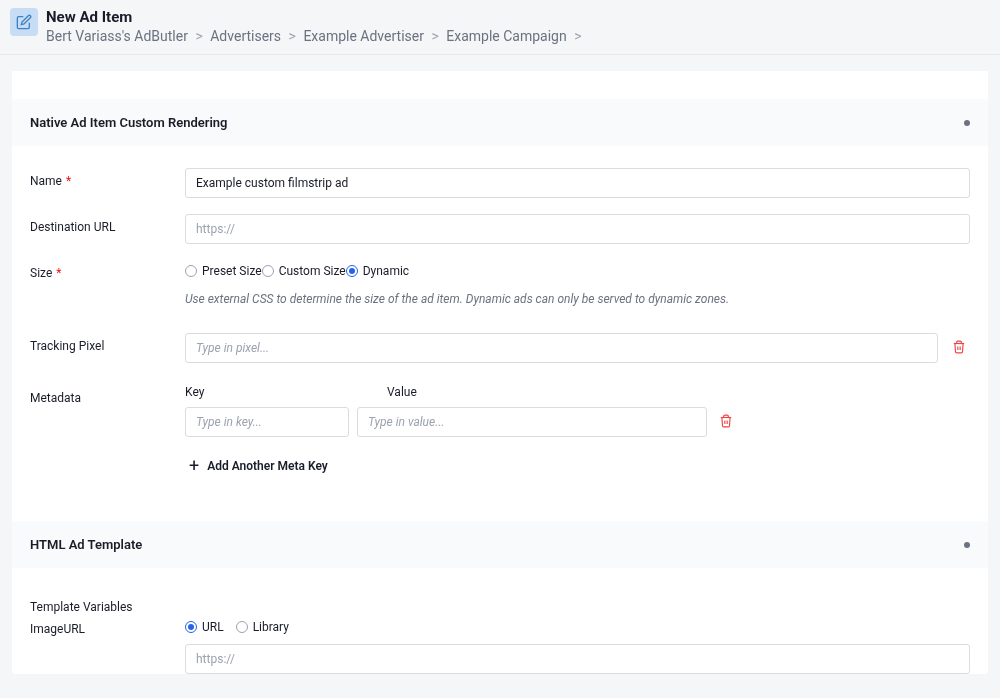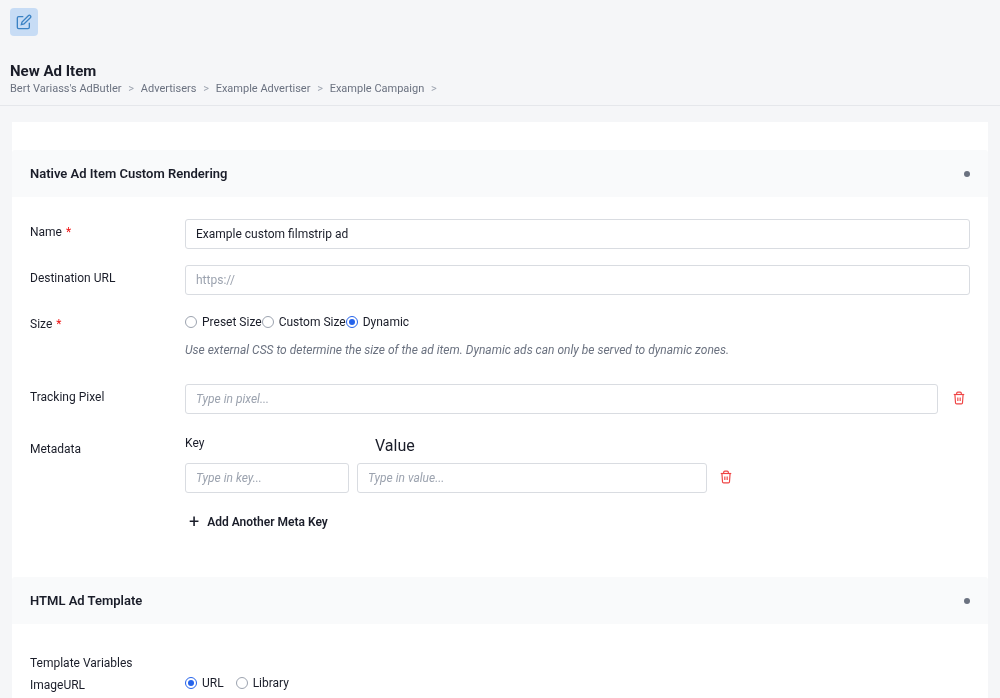--- a/index.html
+++ b/index.html
@@ -8,42 +8,41 @@
       background: #f5f6f8;
       color: #1a1d29;
       font-size: 13px;
     }
     .header {
       background: #f5f6f8;
       padding: 8px 14px 10px 10px;
       border-bottom: 1px solid #e5e7eb;
       display: flex;
       align-items: flex-start;
-      gap: 26px;
-      flex-direction: column;
+      gap: 8px;
     }
     .header-icon {
       width: 28px;
       height: 28px;
       background: #c7dcf5;
       border-radius: 4px;
       display: flex;
       align-items: center;
       justify-content: center;
       color: #3b82c4;
       flex-shrink: 0;
     }
     .header-text { flex: 1; }
     .page-title {
       font-size: 15px;
       font-weight: 700;
       color: #1a1d29;
     }
     .breadcrumb {
-      font-size: 11px;
+      font-size: 14px;
       color: #6b7280;
       margin-top: 2px;
     }
     .breadcrumb span { color: #6b7280; }
     .breadcrumb .sep { margin: 0 4px; color: #9ca3af; }
     .container {
       margin: 16px 12px;
     }
     .card {
       background: #fff;
@@ -143,21 +142,21 @@
       color: #ef4444;
       cursor: pointer;
       padding: 4px;
     }
     .meta-headers {
       display: flex;
       gap: 8px;
       margin-bottom: 8px;
     }
     .meta-key-col { width: 180px; font-size: 12px; }
-    .meta-val-col { flex: 1; margin-left: 2px; font-size: 16px; max-width: 350px; }
+    .meta-val-col { flex: 1; margin-left: 14px; font-size: 12px; max-width: 350px; }
     .meta-inputs {
       display: flex;
       align-items: center;
       gap: 8px;
     }
     .meta-inputs input:first-child { width: 164px; flex-shrink: 0; }
     .meta-inputs input:nth-child(2) { flex: 1; max-width: 350px; }
     .add-meta {
       display: flex;
       align-items: center;

